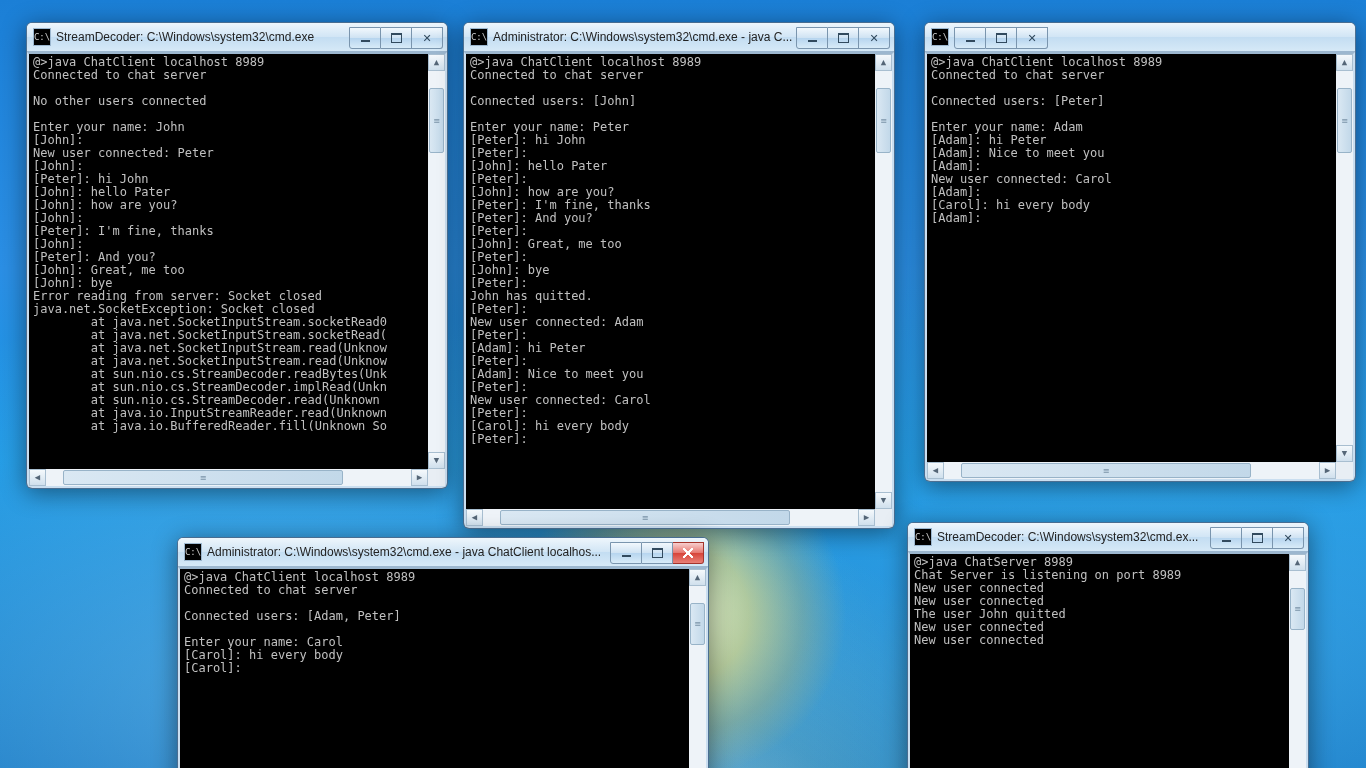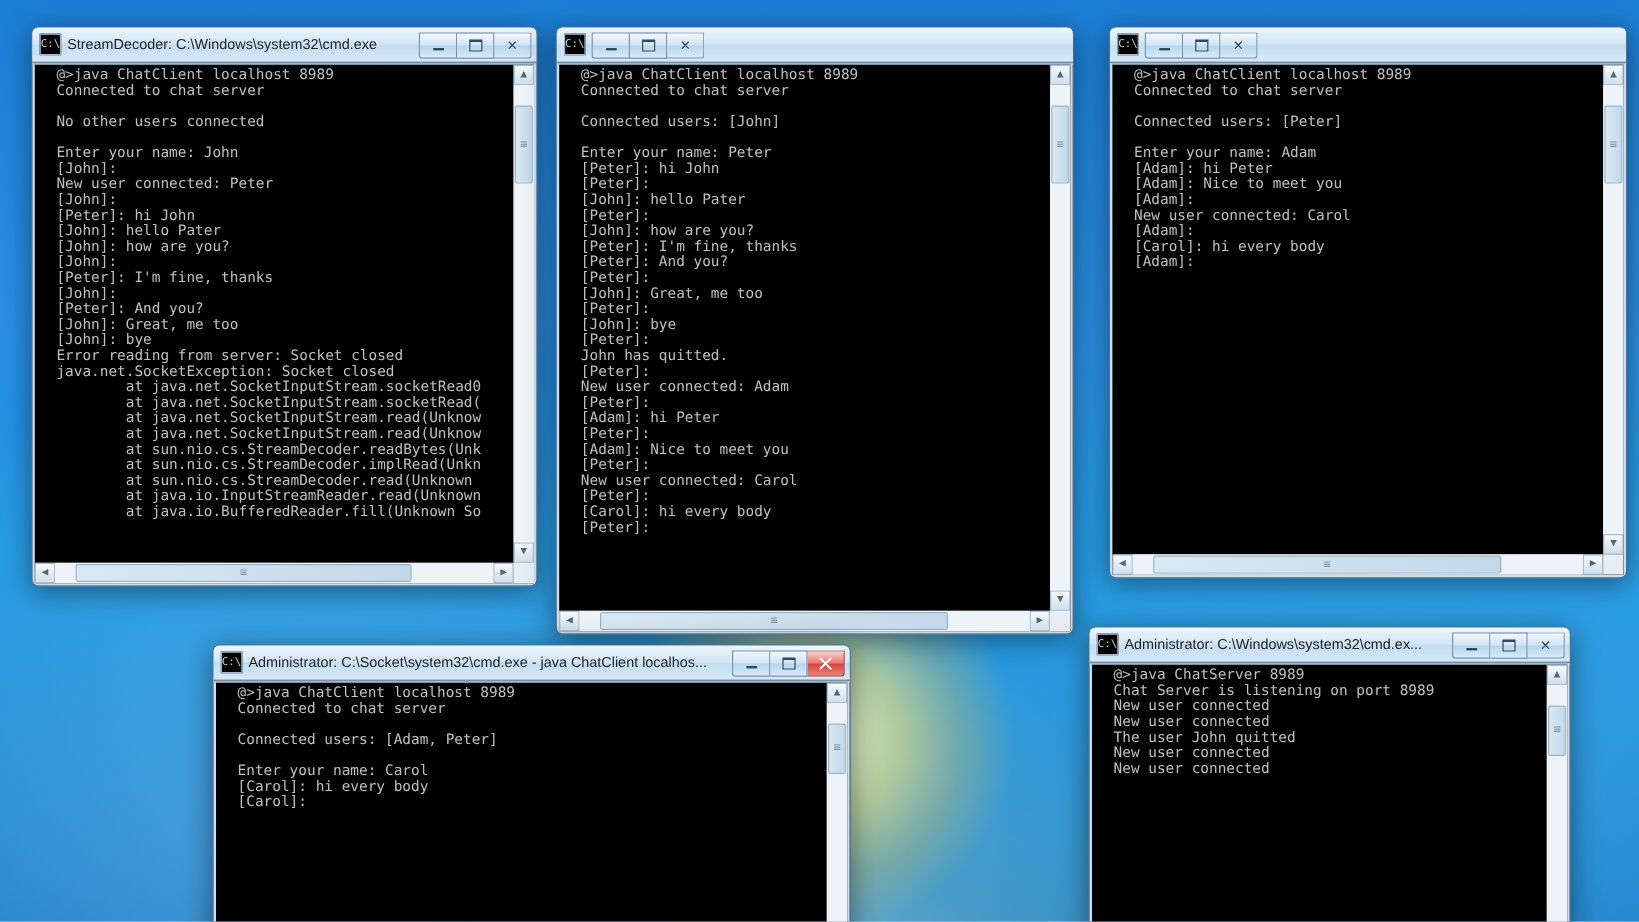--- a/index.html
+++ b/index.html
@@ -53,21 +53,21 @@
   }
   .tc-min::before{content:"";width:9px;height:0;border-bottom:2px solid #324a5e;margin-top:5px;}
   .tc-max::before{content:"";width:9px;height:7px;border:1px solid #324a5e;border-top:2px solid #324a5e;}
   .tc-close::before{content:"";width:10px;height:10px;display:block;
     background:
       linear-gradient(45deg,transparent 43%,#fff 44%,#fff 56%,transparent 57%),
       linear-gradient(-45deg,transparent 43%,#fff 44%,#fff 56%,transparent 57%);}
   .client-area{
     flex:1;background:#000;color:#c0c0c0;
     font-family:"Lucida Console",Consolas,monospace;font-size:12px;line-height:13px;
-    padding:2px 2px 2px 18px;white-space:pre;overflow:hidden;position:relative;
+    padding:2px 2px 2px 4px;white-space:pre;overflow:hidden;position:relative;
     border:2px solid #cadef0;border-top-color:#9cb7cf;
   }
   .vscroll{
     position:absolute;right:0;top:0;bottom:17px;width:17px;
     background:#e8eef4;display:flex;flex-direction:column;
   }
   .hscroll{
     position:absolute;left:0;right:17px;bottom:0;height:17px;
     background:#e8eef4;display:flex;flex-direction:row;
   }
@@ -123,20 +123,21 @@
         at java.net.SocketInputStream.read(Unknow
         at sun.nio.cs.StreamDecoder.readBytes(Unk
         at sun.nio.cs.StreamDecoder.implRead(Unkn
         at sun.nio.cs.StreamDecoder.read(Unknown 
         at java.io.InputStreamReader.read(Unknown
         at java.io.BufferedReader.fill(Unknown So</div><div class="vscroll"><div class="sb-btn">▲</div><div class="sb-track"><div class="sb-thumb" style="left: 1px; right: 1px; top: 17px; height: 65px;"></div></div><div class="sb-btn">▼</div></div><div class="hscroll"><div class="sb-btn">◀</div><div class="sb-track"><div class="sb-thumb" style="top: 1px; bottom: 1px; left: 17px; width: 280px;"></div></div><div class="sb-btn">▶</div></div><div class="sizegrip"></div></div>
   </div>
 <div class="window" style="left: 463px; top: 22px; width: 430px; height: 505px;">
     <div class="titlebar">
       <div class="sysicon">C:\</div>
+      <div class="title-text">Administrator: C:\Windows\system32\cmd.exe - java  C...</div>
       <div class="title-controls">
         <div class="tc-btn tc-min"></div>
         <div class="tc-btn tc-max"></div>
         <div class="tc-btn" style="">
           <span style="font-size: 11px;">✕</span>
         </div>
       </div>
     </div>
     <div class="client-area"><div class="console-text">@&gt;java ChatClient localhost 8989
 Connected to chat server
@@ -190,40 +191,40 @@
 [Adam]: Nice to meet you
 [Adam]:
 New user connected: Carol
 [Adam]:
 [Carol]: hi every body
 [Adam]:</div><div class="vscroll"><div class="sb-btn">▲</div><div class="sb-track"><div class="sb-thumb" style="left: 1px; right: 1px; top: 17px; height: 65px;"></div></div><div class="sb-btn">▼</div></div><div class="hscroll"><div class="sb-btn">◀</div><div class="sb-track"><div class="sb-thumb" style="top: 1px; bottom: 1px; left: 17px; width: 290px;"></div></div><div class="sb-btn">▶</div></div><div class="sizegrip"></div></div>
   </div>
 <div class="window" style="left: 177px; top: 537px; width: 530px; height: 280px;">
     <div class="titlebar">
       <div class="sysicon">C:\</div>
-      <div class="title-text">Administrator: C:\Socket\system32\cmd.exe - java  ChatClient localhos...</div>
+      <div class="title-text">Administrator: C:\Windows\system32\cmd.exe - java  ChatClient localhos...</div>
       <div class="title-controls">
         <div class="tc-btn tc-min"></div>
         <div class="tc-btn tc-max"></div>
         <div class="tc-btn tc-close"></div>
       </div>
     </div>
     <div class="client-area"><div class="console-text">@&gt;java ChatClient localhost 8989
 Connected to chat server
 
 Connected users: [Adam, Peter]
 
 Enter your name: Carol
 [Carol]: hi every body
 [Carol]:</div><div class="vscroll"><div class="sb-btn">▲</div><div class="sb-track"><div class="sb-thumb" style="left: 1px; right: 1px; top: 17px; height: 42px;"></div></div></div></div>
   </div>
 <div class="window" style="left: 907px; top: 522px; width: 400px; height: 293px;">
     <div class="titlebar">
       <div class="sysicon">C:\</div>
-      <div class="title-text">Administrator: C:\Windows\system32\cmd.ex...</div>
+      <div class="title-text">StreamDecoder: C:\Windows\system32\cmd.ex...</div>
       <div class="title-controls">
         <div class="tc-btn tc-min"></div>
         <div class="tc-btn tc-max"></div>
         <div class="tc-btn" style="">
           <span style="font-size: 11px;">✕</span>
         </div>
       </div>
     </div>
     <div class="client-area"><div class="console-text">@&gt;java ChatServer 8989
 Chat Server is listening on port 8989

